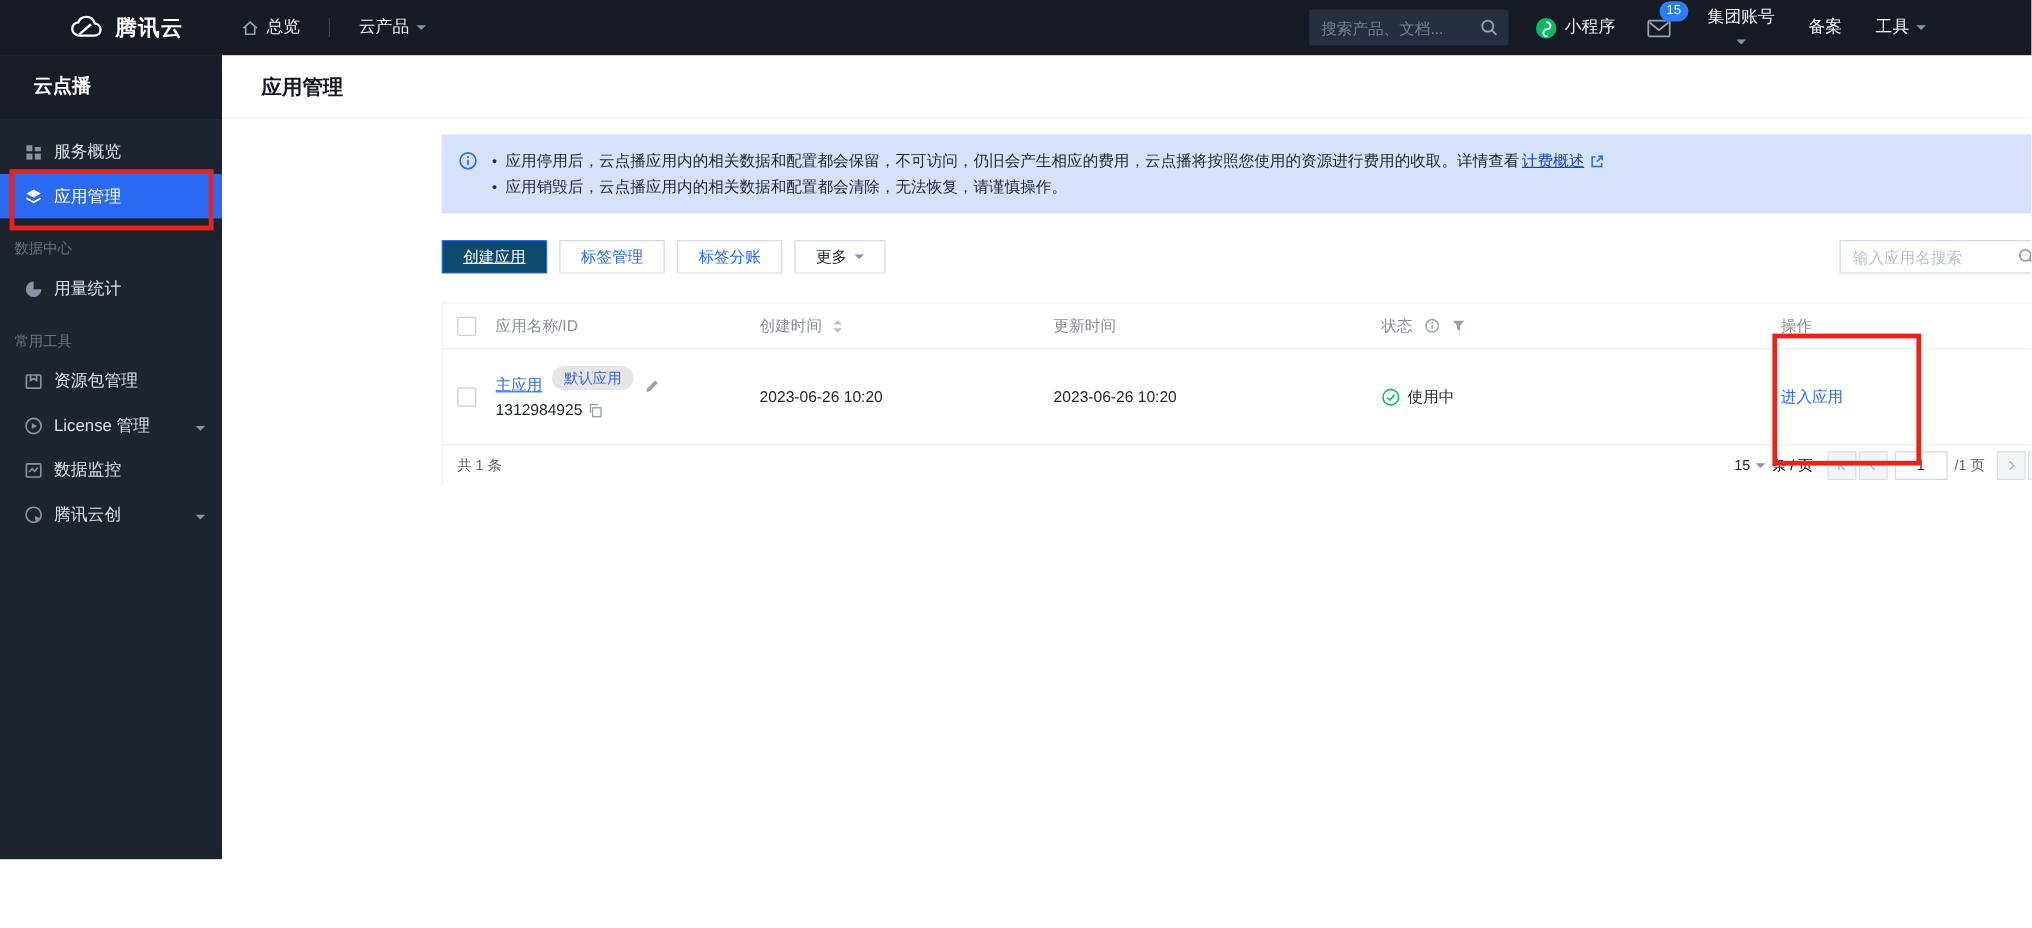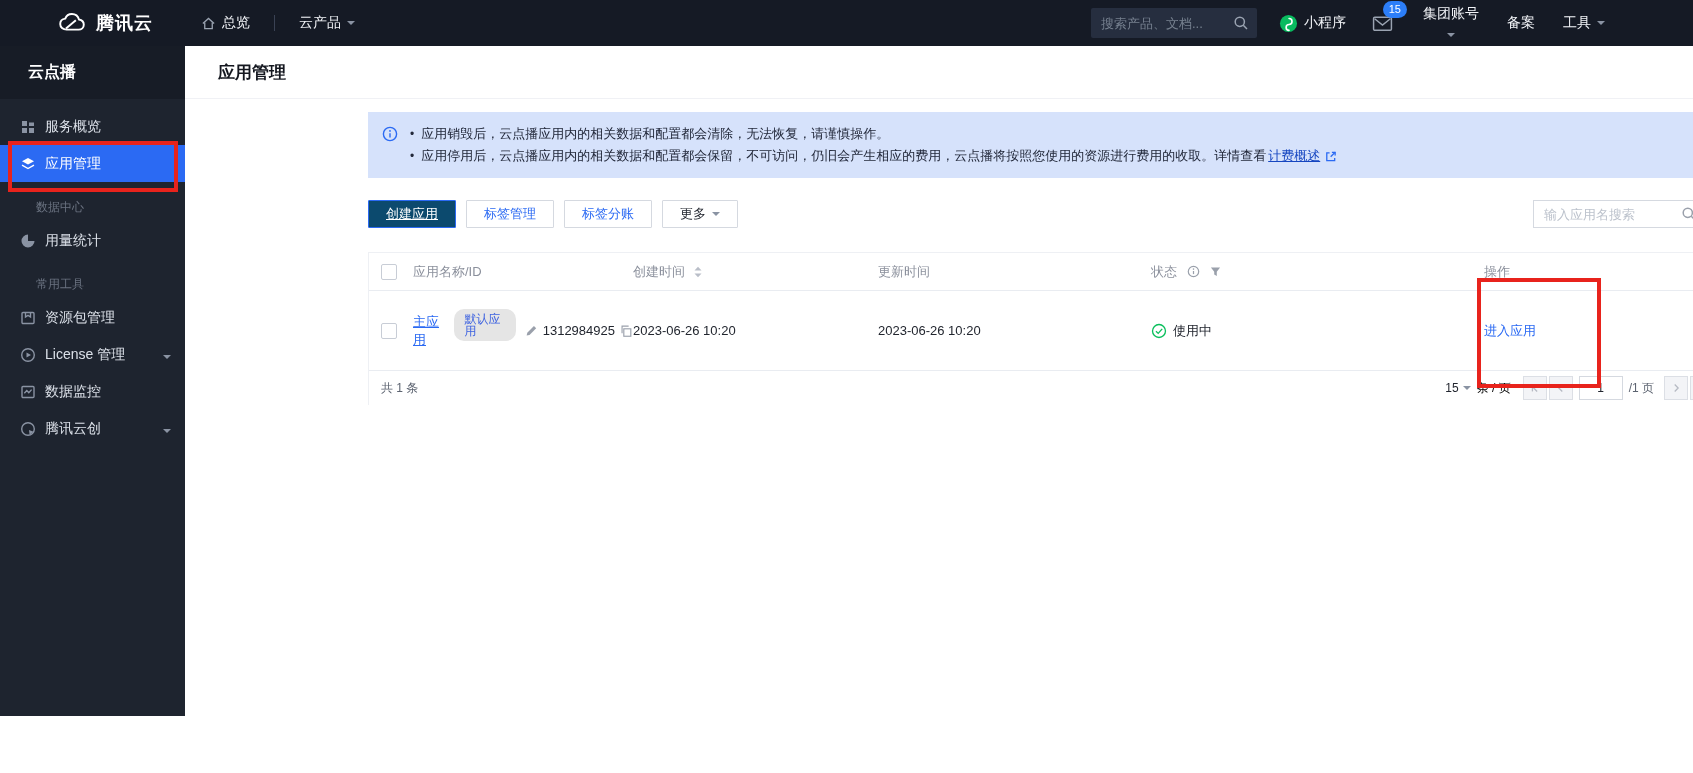--- a/index.html
+++ b/index.html
@@ -38,21 +38,21 @@
   
   .sidebar { position:absolute; left:0; top:46px; width:185px; height:670px; background:#1e242f; z-index:5; }
   .sb-title { height:53px; background:#171c26; color:#fff; font-size:16px; font-weight:bold;
     display:flex; align-items:center; padding-left:28px; }
   .sb-nav { padding-top:9px; }
   .sb-item { height:37px; display:flex; align-items:center; padding-left:20px; gap:9px;
     color:#dbe0e8; font-size:14px; cursor:pointer; position:relative; }
   .sb-item .ic { color:#8a93a3; }
   .sb-item.active { background:#2b6af3; color:#fff; }
   .sb-item.active .ic { color:#fff; }
-  .sb-section { height:34px; display:flex; align-items:flex-end; padding:0 0 6px 36px;
+  .sb-section { height:34px; display:flex; align-items:flex-end; padding:0 0 6px 12px;
     color:#6a7280; font-size:12px; margin-top:6px; }
   .sb-chev { position:absolute; right:14px; top:15px; }
 
   
   .main { position:absolute; left:185px; top:46px; right:0; bottom:0; background:#fff; overflow:hidden; }
   .page-header { height:53px; border-bottom:1px solid #f0f1f5; display:flex; align-items:center; }
   .page-title { font-size:17px; font-weight:bold; color:#14171f; padding-left:33px; }
   .content { padding:13px 0 0 183px; }
 
   .banner { background:#d6e2fb; padding:11px 16px 11px 14px; display:flex; gap:10px;
@@ -81,21 +81,21 @@
   .t-head { height:38px; color:#8b909c; border-bottom:1px solid #e9ecf1; }
   .t-body { height:80px; border-bottom:1px solid #e9ecf1; color:#22262f; }
   .cell { display:flex; align-items:center; }
   .c-name { width:264px; padding-left:12px; gap:16px; }
   .c-created { width:245px; gap:4px; }
   .c-updated { width:273px; }
   .c-status { width:333px; gap:6px; }
   .c-action { flex:1; }
   .cbx { width:16px; height:16px; appearance:none; border:1px solid #c8cdd6; border-radius:2px;
     background:#fff; cursor:pointer; flex:none; }
-  .name-stack { display:flex; flex-direction:row; gap:4px;justify-content:center; }
+  .name-stack { display:flex; flex-direction:column; gap:4px;justify-content:center; }
   .name-line1 { display:flex; align-items:center; gap:8px; }
   .app-link { color:#2b6af3; text-decoration:underline; cursor:pointer; }
   .pill { background:#e5e5e5; color:#3d62e0; font-size:12px; line-height:1; padding:4px 10px;
     border-radius:10px; margin-top:-12px; }
   .id-line { display:flex; align-items:center; gap:4px; color:#22262f; }
   .ic-btn { color:#9aa0ab; cursor:pointer; }
   .status-txt { color:#22262f; }
   .action-link { color:#2b6af3; cursor:pointer; }
   .hd-ic { color:#9aa0ab; cursor:pointer; margin-left:4px; }
 
@@ -271,32 +271,32 @@
     <div class="banner">
       <span style="margin-top:3px;color:#2b6af3;">
         <svg width="16" height="16" viewBox="0 0 16 16" fill="none" stroke="currentColor" stroke-width="1.4">
           <circle cx="8" cy="8" r="6.6"></circle>
             <path d="M8 7.2 V11.4"></path>
             <circle cx="8" cy="4.9" r="0.9" fill="currentColor" stroke="none"></circle>
         </svg>
       </span>
       <div class="banner-lines">
         <div class="bline">
-          <span>应用销毁后，云点播应用内的相关数据和配置都会清除，无法恢复，请谨慎操作。</span>
-        </div>
-        <div class="bline">
           <span>应用停用后，云点播应用内的相关数据和配置都会保留，不可访问，仍旧会产生相应的费用，云点播将按照您使用的资源进行费用的收取。详情查看</span>
           <span class="banner-link">计费概述</span>
           <span class="ext-ic">
             <svg width="13" height="13" viewBox="0 0 14 14" fill="none" stroke="currentColor" stroke-width="1.4">
               <path d="M6 3 H3 V11.5 H11.5 V8.5"></path>
                 <path d="M8.5 2.5 H12 V6"></path>
                 <path d="M12 2.5 L7.2 7.3"></path>
             </svg>
           </span>
+        </div>
+        <div class="bline">
+          <span>应用销毁后，云点播应用内的相关数据和配置都会清除，无法恢复，请谨慎操作。</span>
         </div>
       </div>
     </div>
 
     <div class="toolbar">
       <button class="btn btn-primary">创建应用</button>
       <button class="btn btn-outline">标签管理</button>
       <button class="btn btn-outline">标签分账</button>
       <button class="btn btn-more">
         <span>更多</span>

